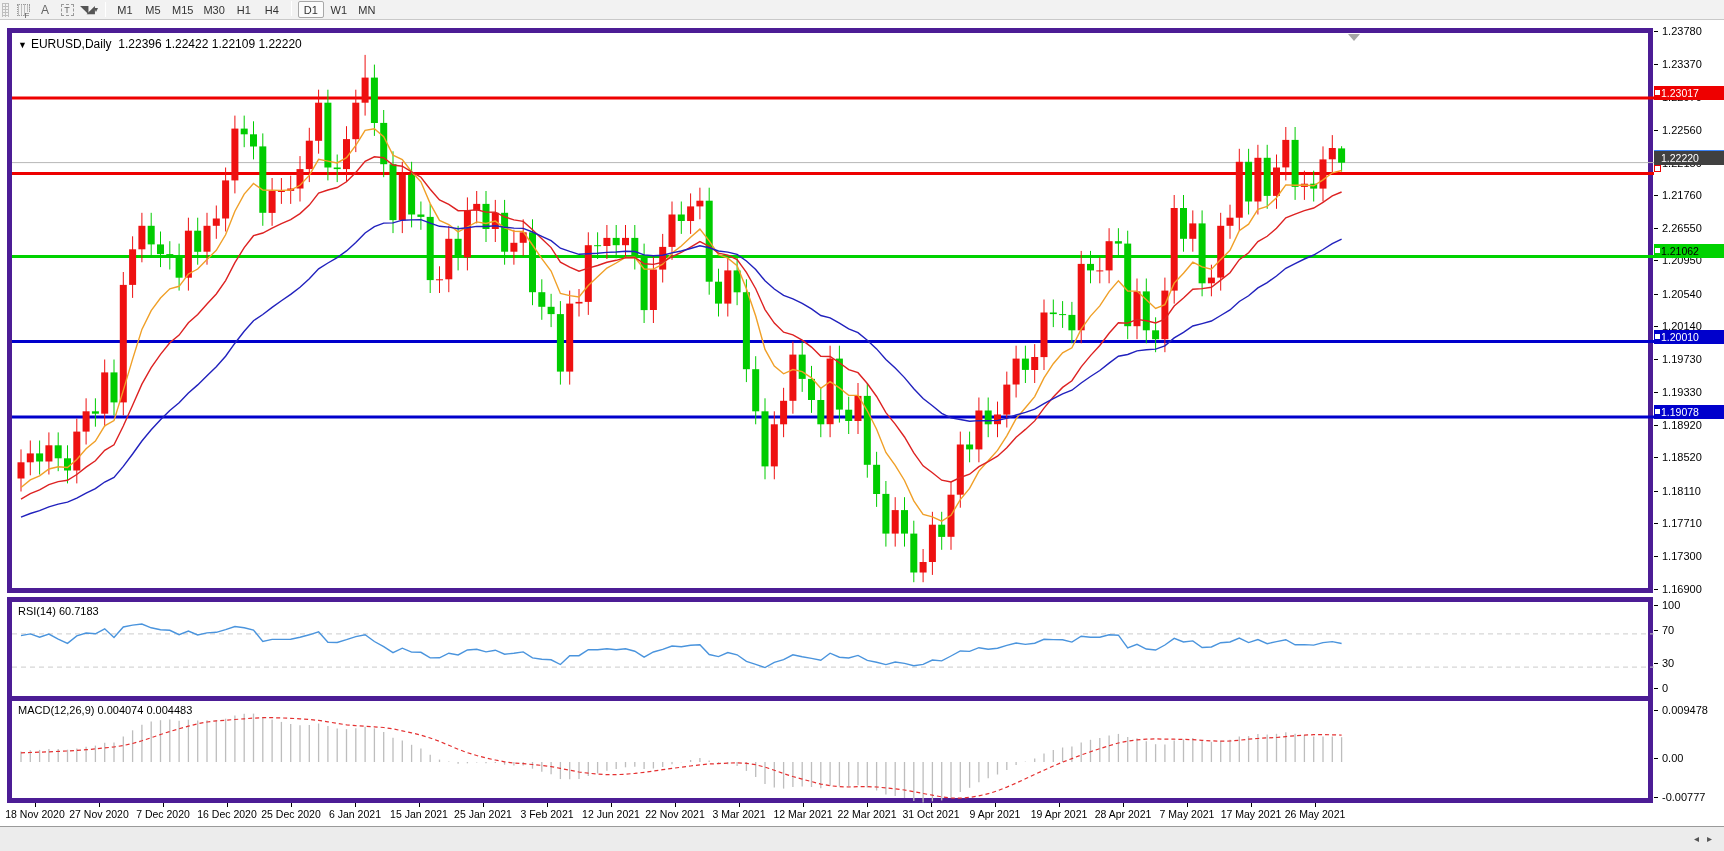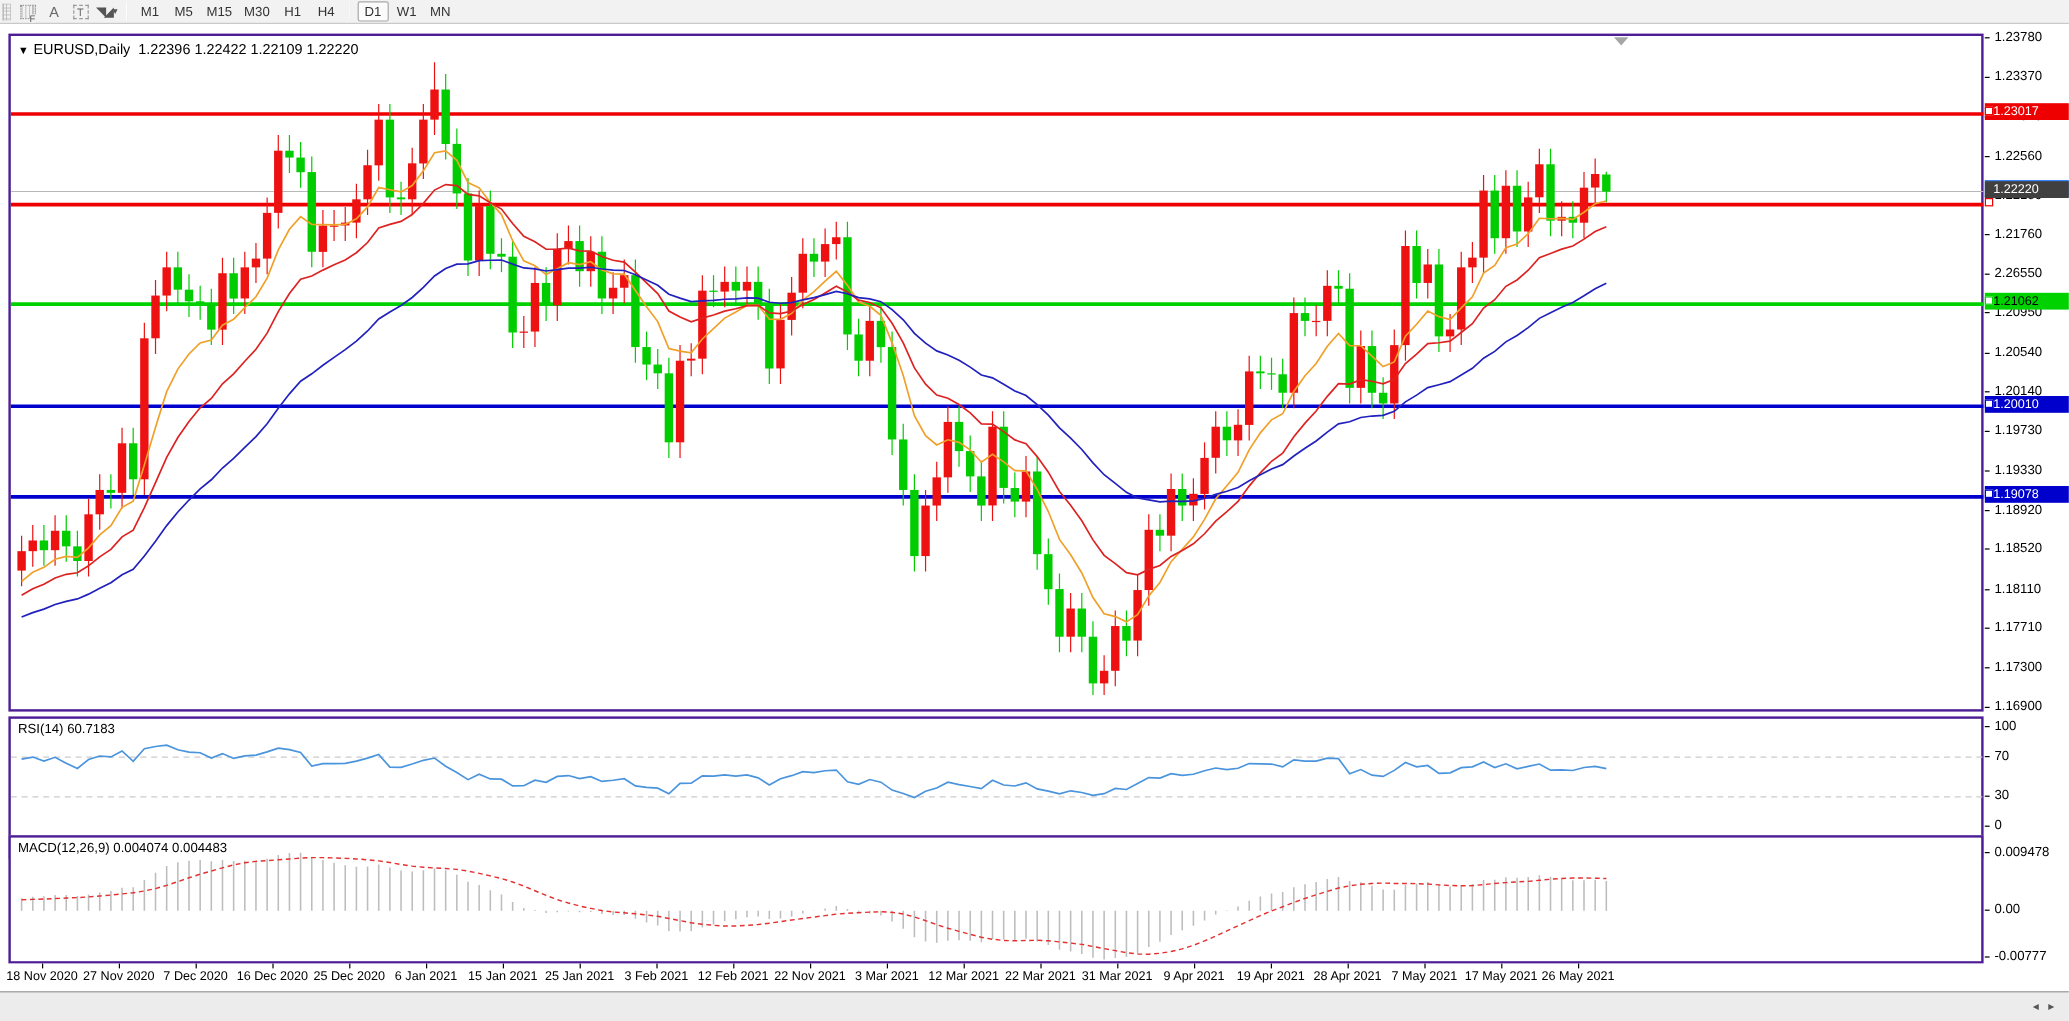--- a/index.html
+++ b/index.html
@@ -19,21 +19,21 @@
   .grid-ic span{position:absolute;right:-1px;bottom:-4px;font-size:8px;color:#555;background:#f2f2f2;line-height:7px;}
   .tbox-ic{width:13px;height:12px;border:1px dashed #9a9a9a;font-size:9px;color:#666;
     display:flex;align-items:center;justify-content:center;}
   .arr-ic{font-size:11px;letter-spacing:-2px;color:#555;}
   .caret{font-size:8px;color:#555;margin-left:1px;}
   .tb-sep{width:1px;height:15px;background:#d4d4d4;margin:0 5px;border-right:1px solid #fff;}
   .tf-btn{min-width:26px;height:17px;line-height:16px;text-align:center;padding:0 3px;margin:0 1px;
     color:#333;cursor:default;border:1px solid transparent;}
   .tf-btn.active{background:#fbfbfb;border:1px solid #a8a8a8;border-radius:2px;}
   
-  .pane{position:absolute;background:#fff;border:2px solid #4c1d95;}
+  .pane{position:absolute;background:#fff;border:5px solid #4c1d95;}
   #main-pane{left:7px;top:28px;width:1646px;height:565px;}
   #rsi-pane{left:7px;top:597px;width:1646px;height:119px;}
   #macd-pane{left:7px;top:696px;width:1646px;height:107px;}
   .pane svg{position:absolute;left:0;top:0;}
   #symbol-title{position:absolute;left:6px;top:4px;font-size:12px;color:#000;z-index:5;}
   #symbol-title .tri{font-size:9px;margin-right:4px;}
   .pane-label{position:absolute;left:6px;top:3px;font-size:11px;color:#000;z-index:5;}
   #shift-marker{position:absolute;left:1336px;top:1px;width:0;height:0;z-index:4;
     border-left:6px solid transparent;border-right:6px solid transparent;border-top:7px solid #a6a6a6;}
   
@@ -637,31 +637,31 @@
         <div class="dlab" style="left:284px">25 Dec 2020</div>
     <div class="dtick" style="left:348px"></div>
         <div class="dlab" style="left:348px">6 Jan 2021</div>
     <div class="dtick" style="left:412px"></div>
         <div class="dlab" style="left:412px">15 Jan 2021</div>
     <div class="dtick" style="left:476px"></div>
         <div class="dlab" style="left:476px">25 Jan 2021</div>
     <div class="dtick" style="left:540px"></div>
         <div class="dlab" style="left:540px">3 Feb 2021</div>
     <div class="dtick" style="left:604px"></div>
-        <div class="dlab" style="left:604px">12 Feb 2021</div>
+        <div class="dlab" style="left:604px">12 Jun 2021</div>
     <div class="dtick" style="left:668px"></div>
         <div class="dlab" style="left:668px">22 Nov 2021</div>
     <div class="dtick" style="left:732px"></div>
         <div class="dlab" style="left:732px">3 Mar 2021</div>
     <div class="dtick" style="left:796px"></div>
         <div class="dlab" style="left:796px">12 Mar 2021</div>
     <div class="dtick" style="left:860px"></div>
         <div class="dlab" style="left:860px">22 Mar 2021</div>
     <div class="dtick" style="left:924px"></div>
-        <div class="dlab" style="left:924px">31 Mar 2021</div>
+        <div class="dlab" style="left:924px">31 Oct 2021</div>
     <div class="dtick" style="left:988px"></div>
         <div class="dlab" style="left:988px">9 Apr 2021</div>
     <div class="dtick" style="left:1052px"></div>
         <div class="dlab" style="left:1052px">19 Apr 2021</div>
     <div class="dtick" style="left:1116px"></div>
         <div class="dlab" style="left:1116px">28 Apr 2021</div>
     <div class="dtick" style="left:1180px"></div>
         <div class="dlab" style="left:1180px">7 May 2021</div>
     <div class="dtick" style="left:1244px"></div>
         <div class="dlab" style="left:1244px">17 May 2021</div>

